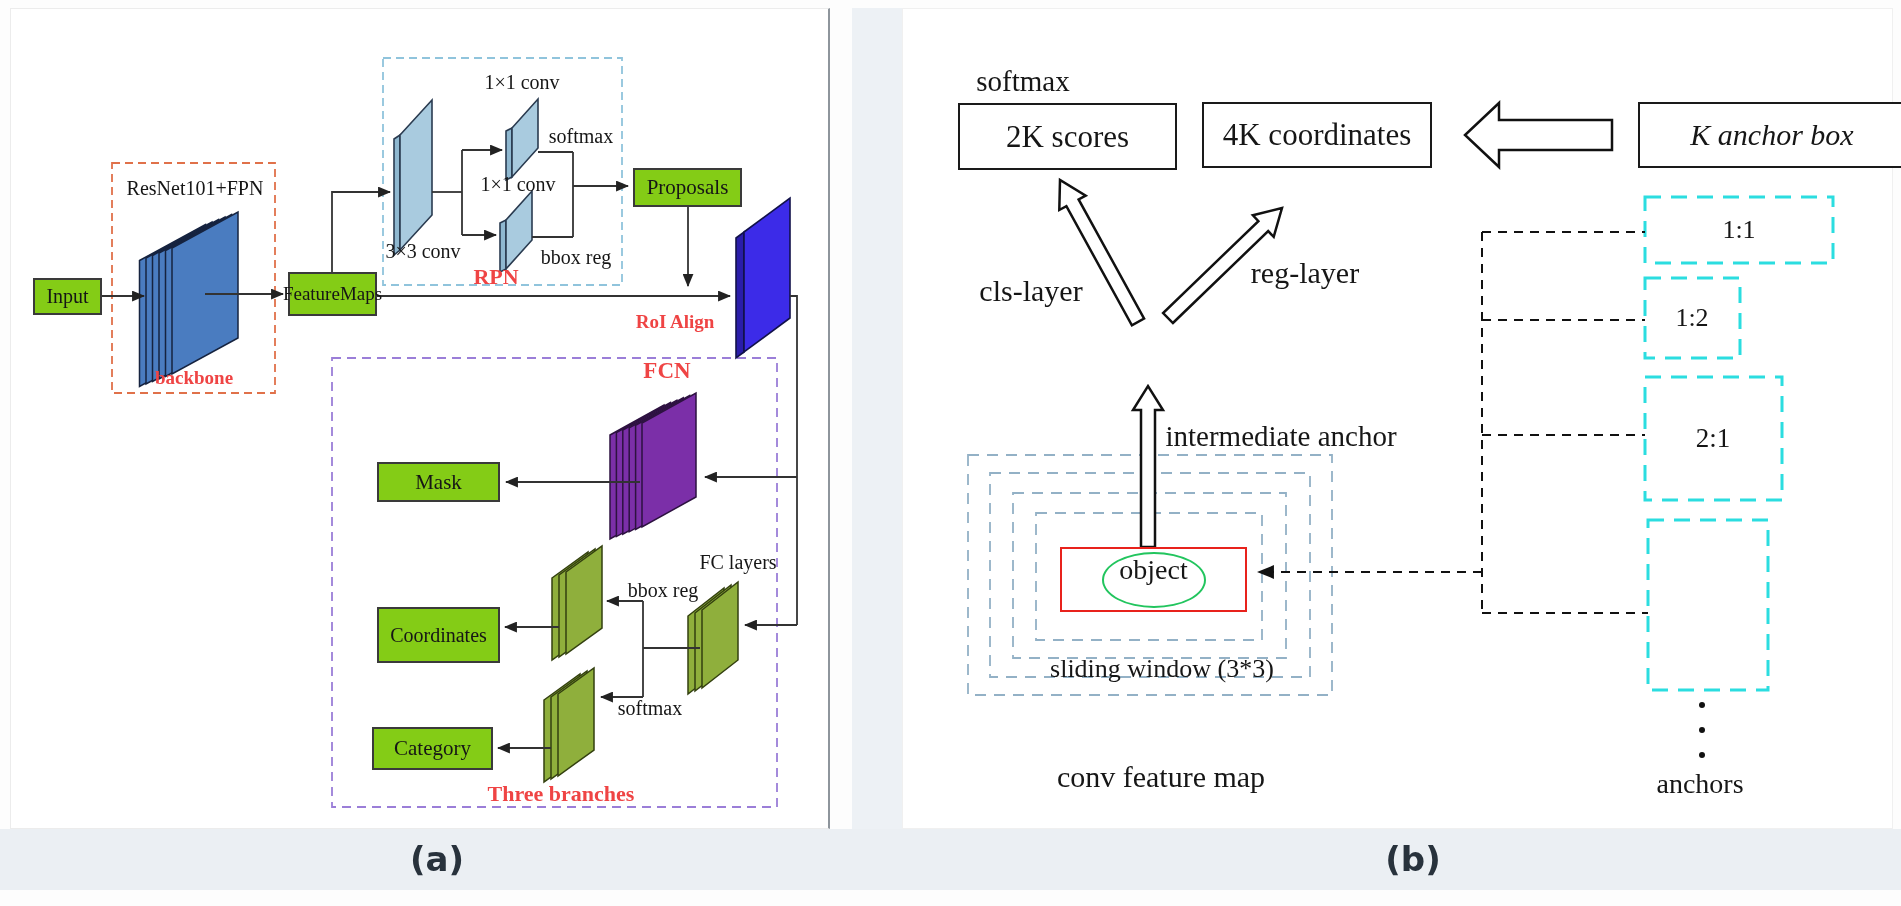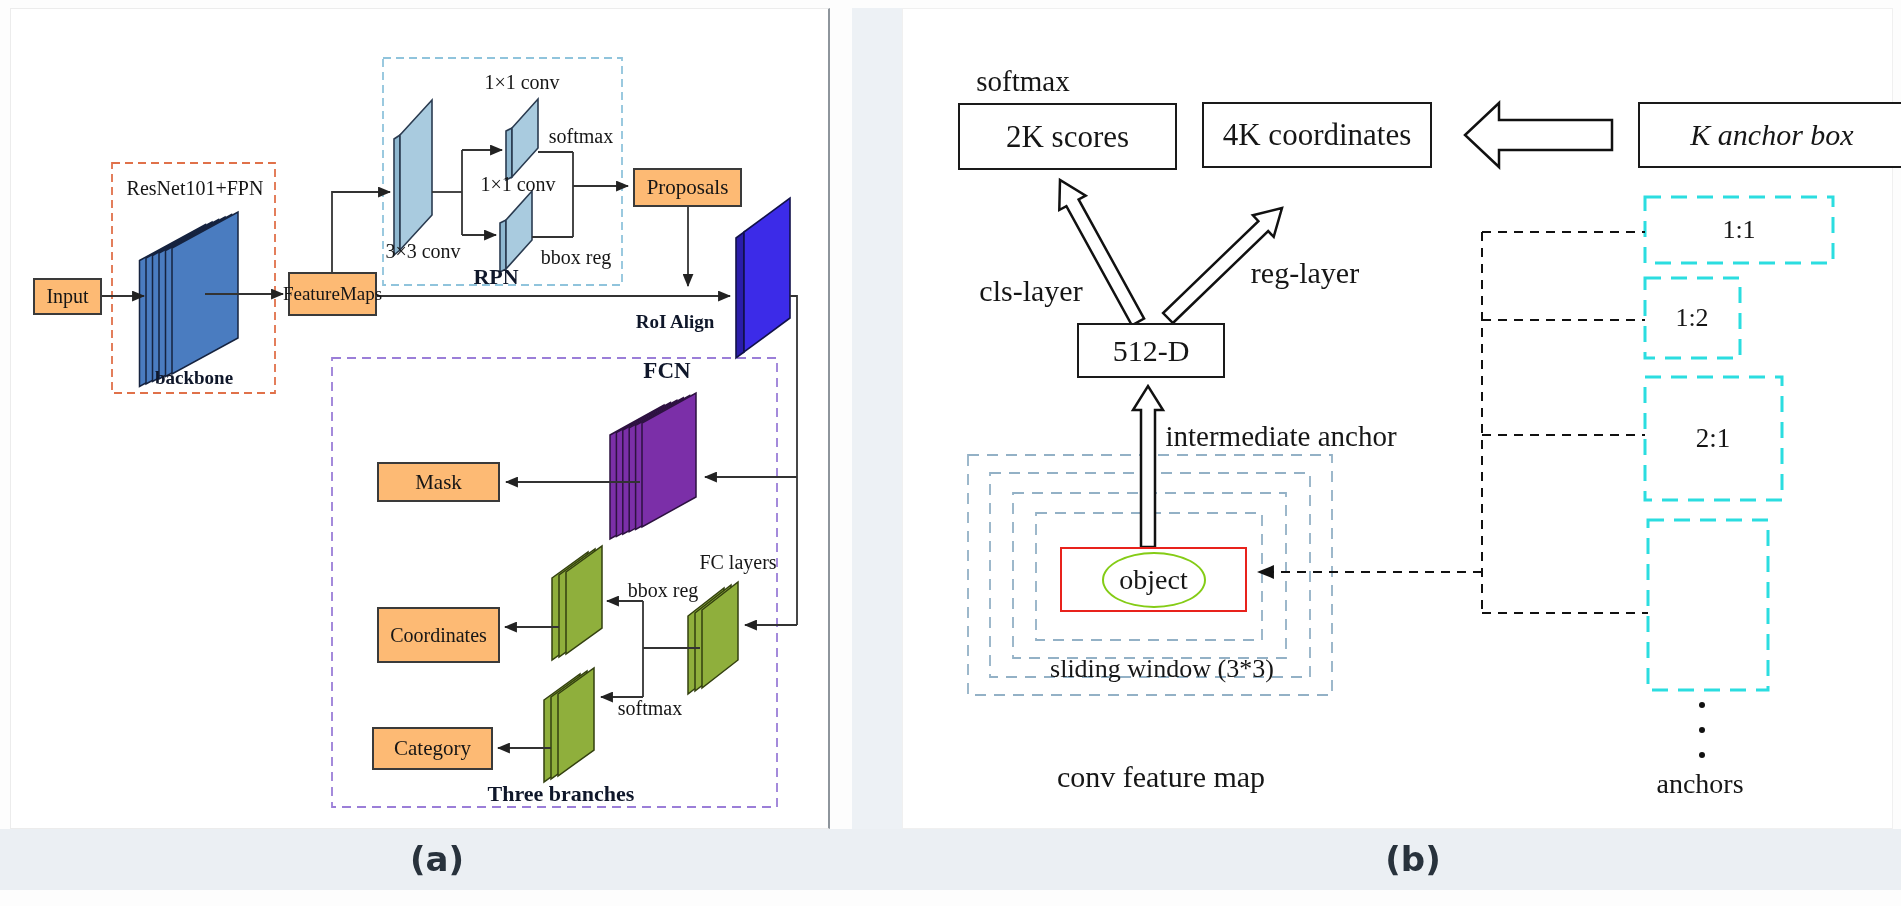--- a/index.html
+++ b/index.html
@@ -1,34 +1,34 @@
 <!DOCTYPE html>
 <html><head>
 <meta charset="utf-8">
 <style>
   html,body{margin:0;padding:0;background:#fdfdfd;}
   #stage{position:relative;width:1901px;height:906px;overflow:hidden;
          font-family:"Liberation Serif","DejaVu Serif",serif;color:#161616;}
   .abs{position:absolute;}
   .lbl{position:absolute;transform:translate(-50%,-50%);white-space:nowrap;line-height:1.05;}
-  .red{color:#0f172a;font-weight:bold;}
-  .wbox{position:absolute;background:#fdba74;border:2px solid #3a3a3a;
+  .red{color:#ef4444;font-weight:bold;}
+  .wbox{position:absolute;background:#84cc16;border:2px solid #3a3a3a;
         display:flex;align-items:center;justify-content:center;text-align:center;box-sizing:border-box;}
   .wboxB{position:absolute;background:#fff;border:2.5px solid #1a1a1a;
         display:flex;align-items:center;justify-content:center;text-align:center;box-sizing:border-box;}
   .gapstrip{background:#edf1f5;}
   .band{background:#ebeff3;}
   .caption{position:absolute;transform:translate(-50%,-50%);
            font-family:"DejaVu Sans","Liberation Sans",sans-serif;font-weight:bold;
            font-size:34px;color:#28323c;}
   .frameA{border-top:1px solid #ececec;border-left:1px solid #ececec;border-bottom:1px solid #ececec;
           border-right:2px solid #8e959c;box-sizing:border-box;}
   .frameB{border:1px solid #f0f0f0;box-sizing:border-box;}
-  .objellipse{border:2px solid #84cc16;border-radius:50%;width:100px;height:52px;
-          display:flex;align-items:center;justify-content:center;}
+  .objellipse{border:2px solid #22c55e;border-radius:50%;width:100px;height:52px;
+          display:flex;align-items:flex-start;justify-content:center;}
   svg{position:absolute;left:0;top:0;}
 </style>
 </head>
 <body>
 
 <div id="stage">
 
   <div class="abs frameA" style="left:10px;top:8px;width:820px;height:821px;background:#fff;"></div>
   <div class="abs frameB" style="left:902px;top:8px;width:991px;height:821px;background:#fff;"></div>
   <div class="abs gapstrip" style="left:852px;top:8px;width:50px;height:821px;"></div>
@@ -208,23 +208,20 @@
 
   <div class="wboxB" style="left:958px;top:103px;width:219px;height:67px;font-size:31px;">
     <span>2K scores</span>
   </div>
   <div class="wboxB" style="left:1202px;top:102px;width:230px;height:66px;font-size:31px;">
     <span>4K coordinates</span>
   </div>
   <div class="wboxB" style="left:1638px;top:102px;width:268px;height:66px;font-size:30px;font-style:italic;">
     <span>K anchor box</span>
   </div>
-  <div class="wboxB" style="left:1077px;top:323px;width:148px;height:55px;font-size:30px;">
-    <span>512-D</span>
-  </div>
   <div class="wboxB" style="left:1060px;top:547px;width:187px;height:65px;border:2.5px solid #e8221c;font-size:28px;">
     <div class="objellipse">
       <span>object</span>
     </div>
   </div>
 
   <div class="lbl" style="left:1023px;top:81px;font-size:29px;">softmax</div>
   <div class="lbl" style="left:1031px;top:269px;font-size:30px;margin-top:22px;">cls-layer</div>
   <div class="lbl" style="left:1305px;top:273px;font-size:30px;">reg-layer</div>
   <div class="lbl" style="left:1281px;top:436px;font-size:29px;">intermediate anchor</div>

